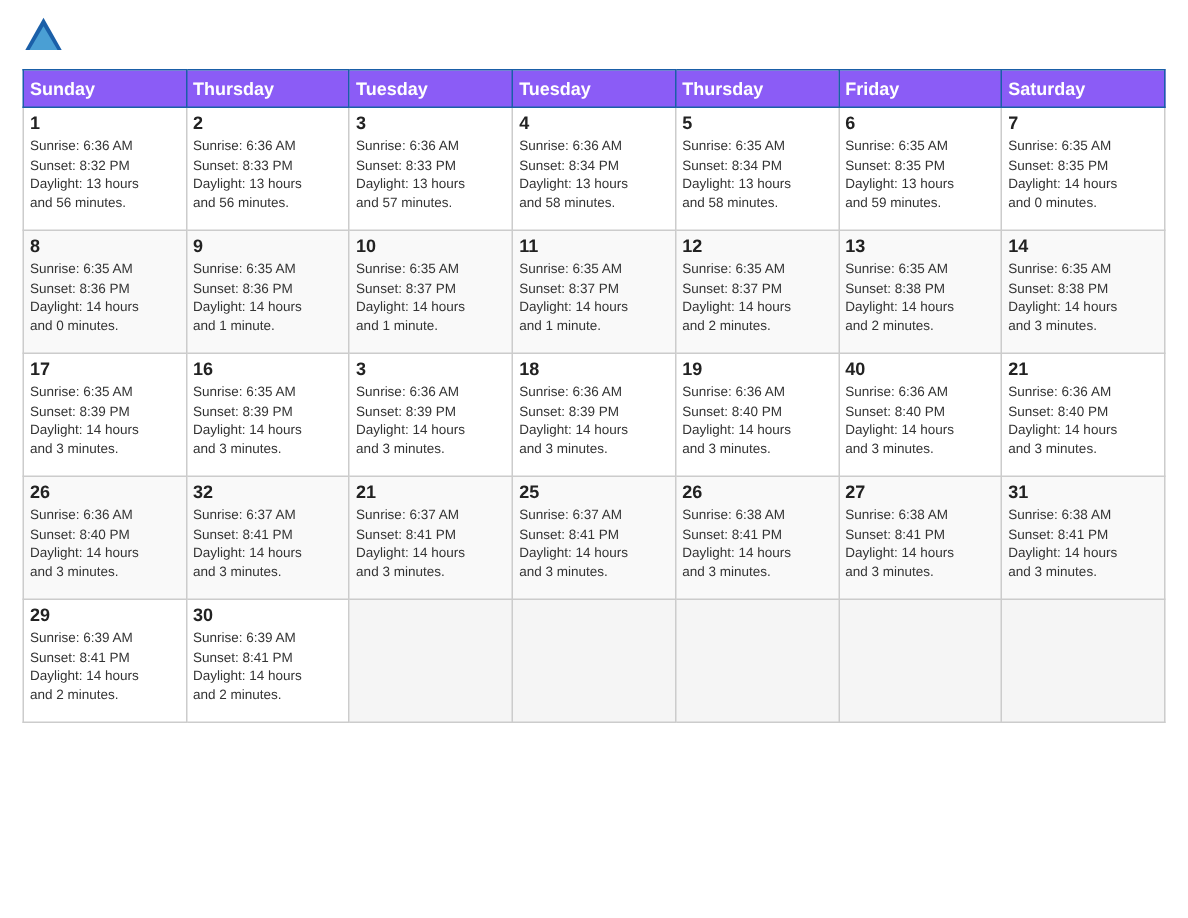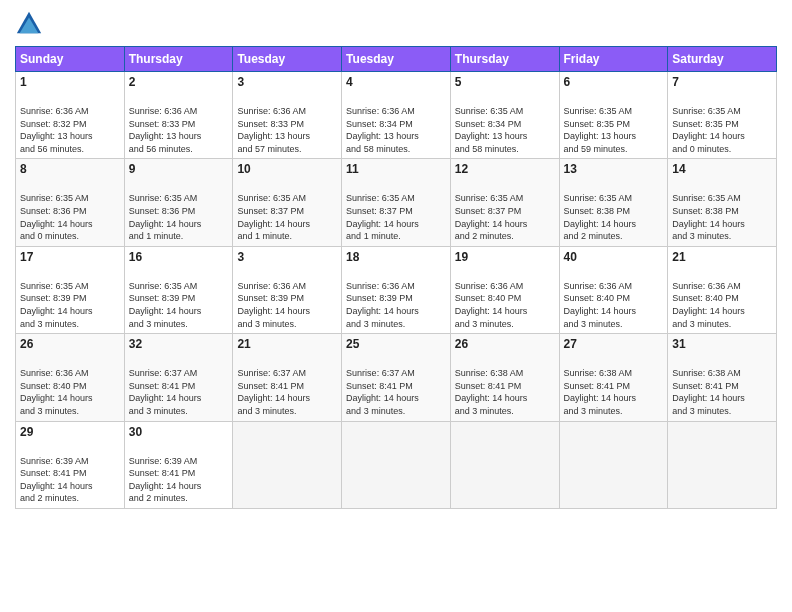--- a/index.html
+++ b/index.html
@@ -90,21 +90,20 @@
       font-size: 12px;
       font-weight: bold;
       color: #222;
       display: block;
       margin-bottom: 2px;
     }
     .cell-text {
       font-size: 9px;
       line-height: 1.4;
       color: #333;
-      margin-top: 16px;
     }
   </style>
 </head>
 <body>
 
 <div class="page">
   <div class="header">
     <div class="logo">
       <svg class="logo-icon" viewBox="0 0 30 30">
         <polygon points="15,2 28,25 2,25" fill="#1a5fa8"></polygon>

